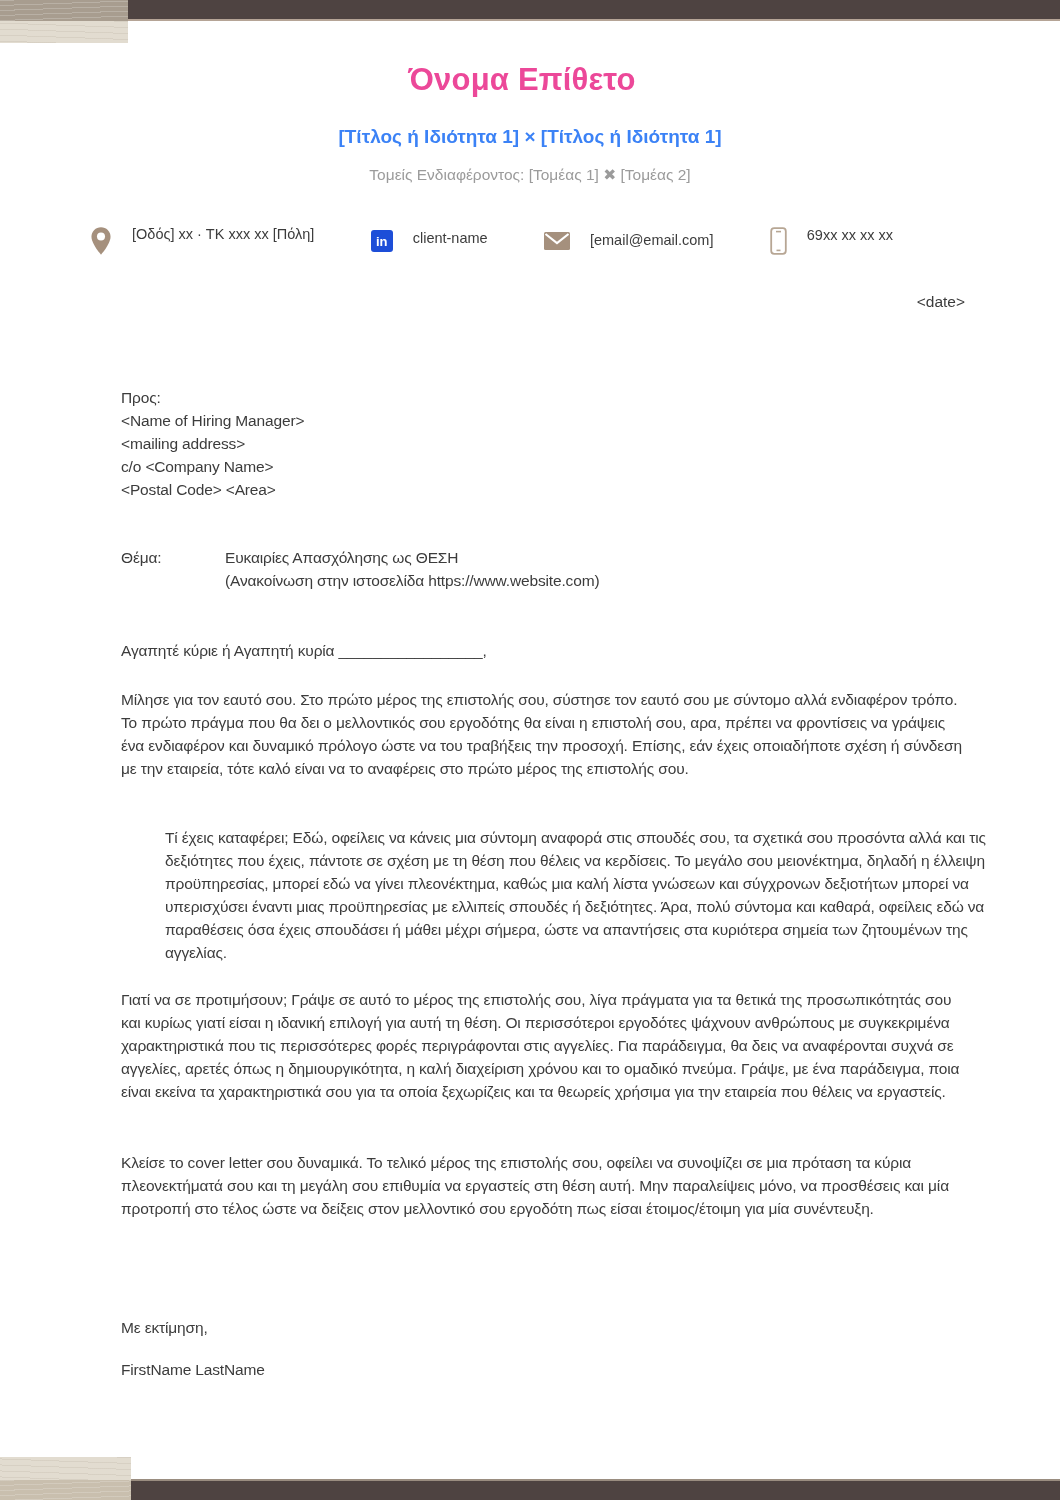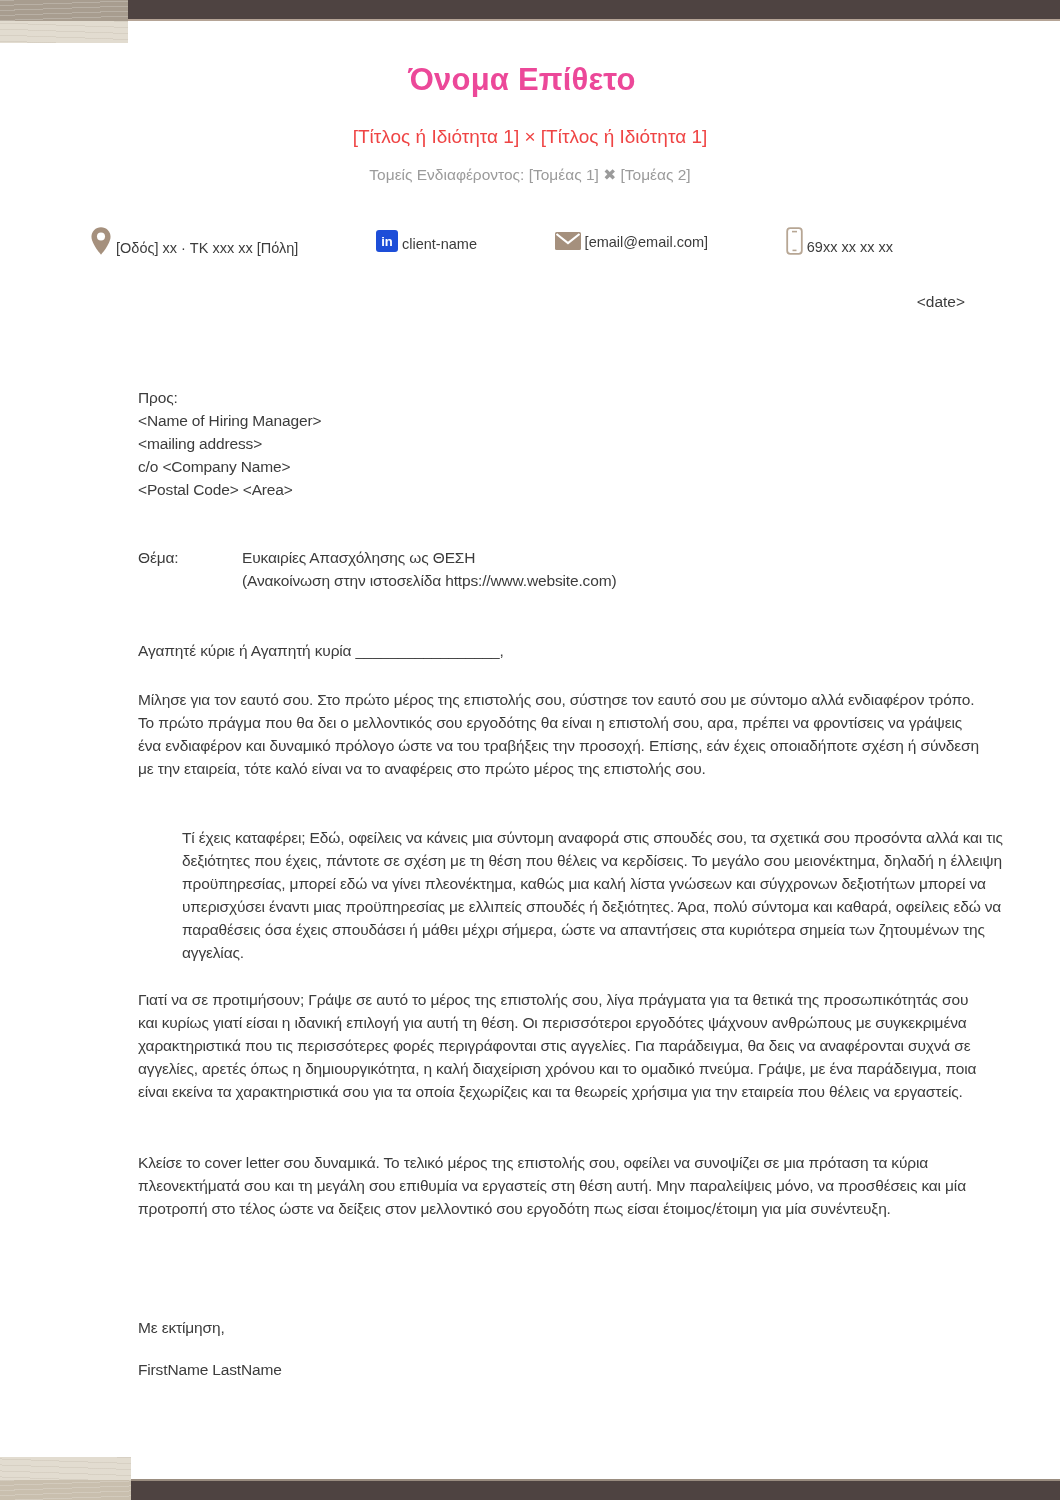--- a/index.html
+++ b/index.html
@@ -38,46 +38,46 @@
   .wood-bottom .b2 { height:20px; }
 
   
   .name-title {
     position:absolute; top:62px; left:0; right:16px;
     text-align:center; font-size:31px; font-weight:bold; color:#ec4899;
     letter-spacing:0.2px;
   }
   .role-line {
     position:absolute; top:126px; left:0; right:0;
-    text-align:center; font-size:19px; font-weight:normal; color:#ef4444;
+    text-align:center; font-size:19px; font-weight:bold; color:#3b82f6;
   }
   .interests-line {
     position:absolute; top:166px; left:0; right:0;
     text-align:center; font-size:15.5px; color:#9b9b9b;
   }
 
   
   .contact {
     position:absolute; top:226px; left:90px; width:803px;
     display:flex; justify-content:space-between; align-items:center;
   }
-  .contact-item { display:flex; align-items:flex-end; gap:4px; font-size:14.5px; color:#3c3c3c; }
+  .contact-item { display:flex; align-items:flex-start; gap:20px; font-size:14.5px; color:#3c3c3c; }
   .ico { display:inline-flex; align-items:center; justify-content:center; flex:0 0 auto; }
   .li-badge {
     width:22px; height:22px; border-radius:3px; background:#1d4ed8;
     color:#ffffff; font-weight:bold; font-size:13px;
     display:flex; align-items:center; justify-content:center; line-height:1;
   }
 
   
   .date {
     position:absolute; top:293px; right:95px;
     font-size:15.5px; color:#3c3c3c;
   }
-  .block { position:absolute; left:138px; width:845px; font-size:15.5px; line-height:23px; letter-spacing:-0.15px; }
+  .block { position:absolute; left:121px; width:845px; font-size:15.5px; line-height:23px; letter-spacing:-0.15px; }
   .recipient { top:386px; }
   .subject { top:546px; display:flex; }
   .subject-label { width:104px; flex:0 0 auto; }
   .greeting { top:639px; }
   .para-1 { top:688px; }
   .para-2 { top:826px;margin-left:44px; }
   .para-3 { top:988px; }
   .para-4 { top:1151px; }
   .closing-sal { top:1316px; }
   .closing-name { top:1358px; }

